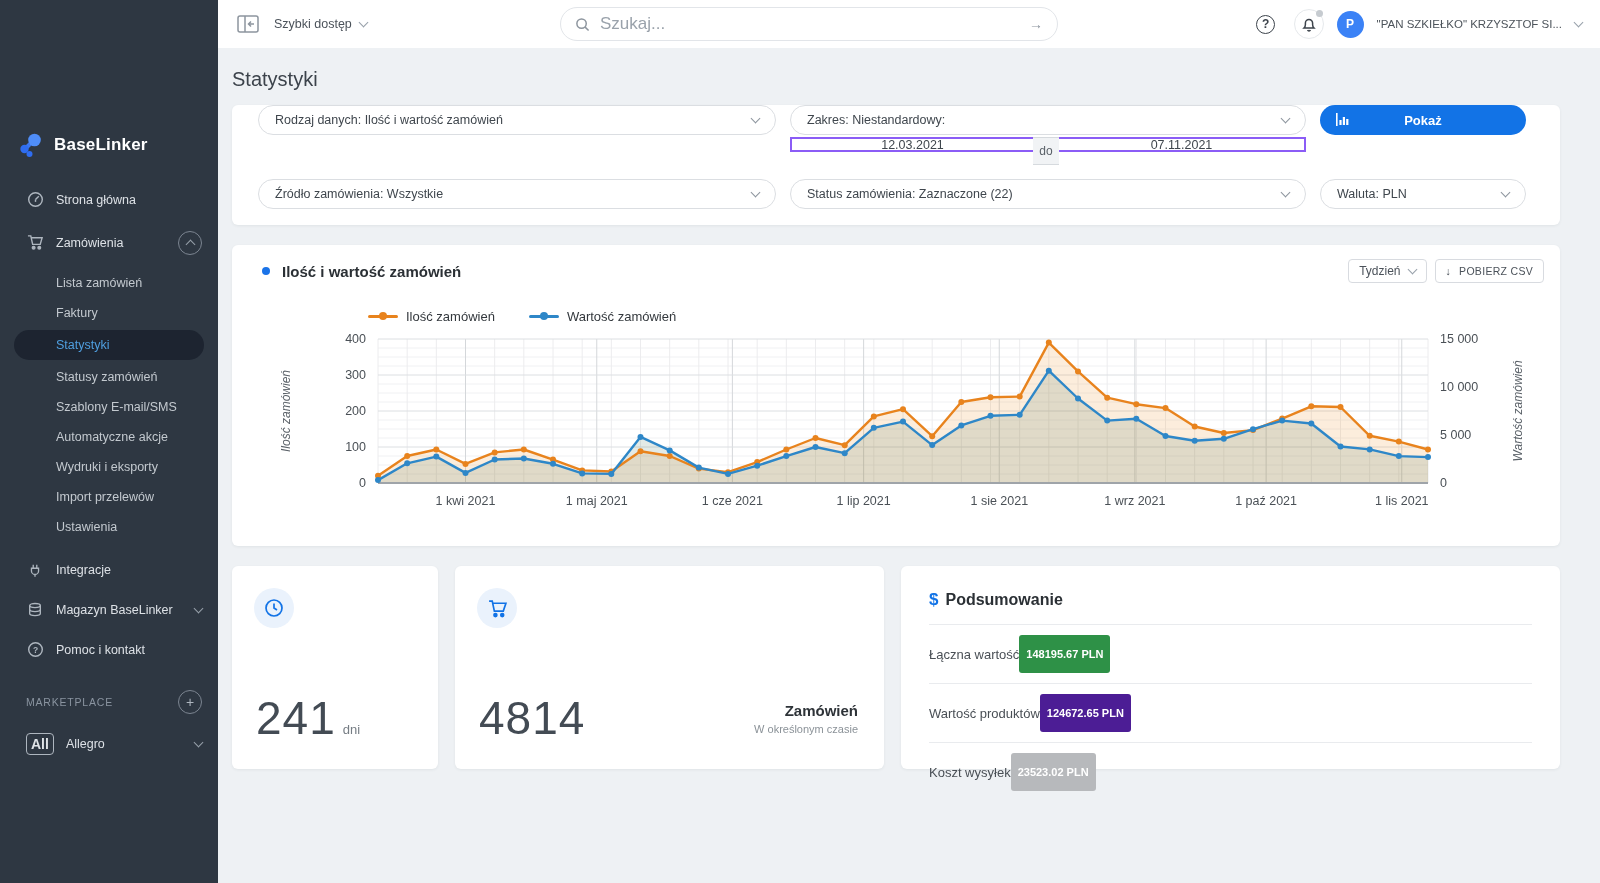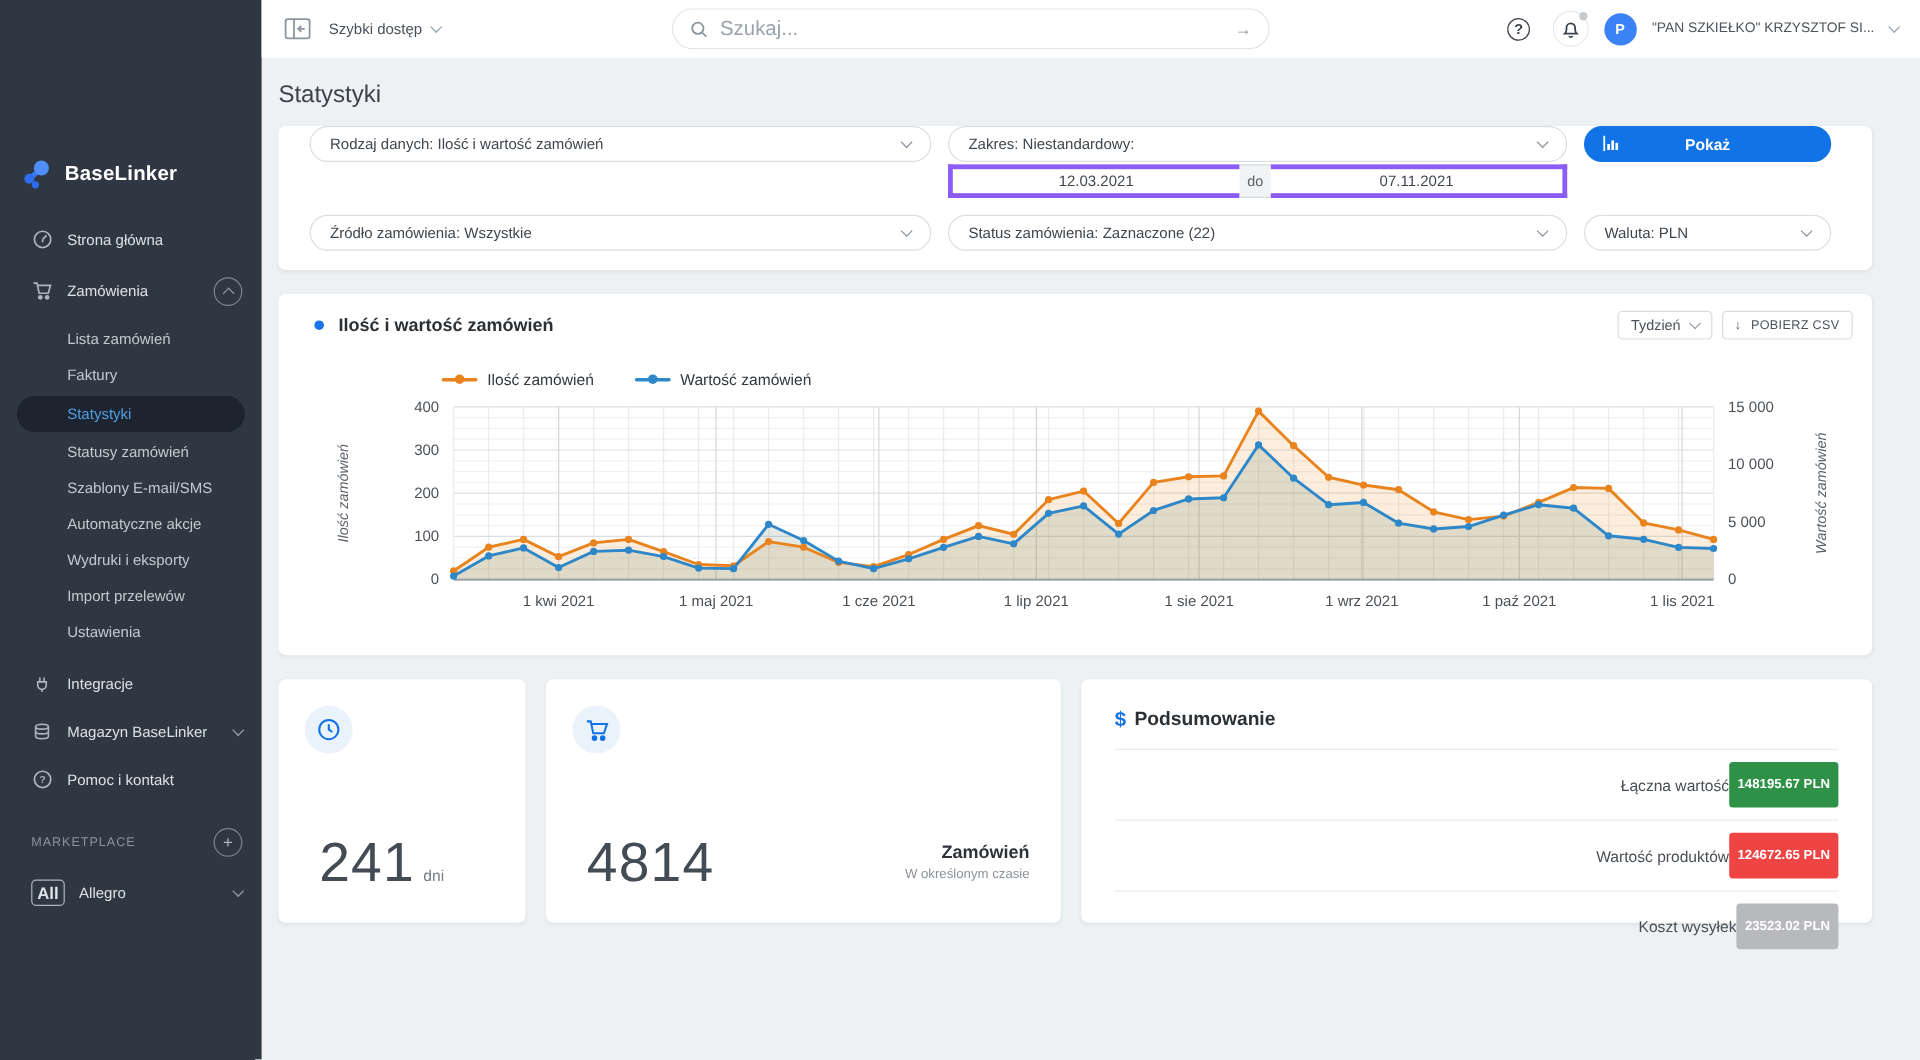--- a/index.html
+++ b/index.html
@@ -48,21 +48,21 @@
 
   .card { background:#fff; border-radius:6px; box-shadow:0 1px 3px rgba(40,50,60,.07); }
 
   
   .filter-card { padding:0 30px 16px 26px; display:grid; grid-template-columns:518px 516px 1fr; column-gap:14px; row-gap:14px; }
   .pill { height:30px; border:1px solid #dbdee2; border-radius:16px; background:#fff; display:flex; align-items:center; justify-content:space-between; padding:0 16px; font-size:12.5px; color:#3f464d; cursor:pointer; }
   .pill .chev { border-color:#8d959e; }
   .btn-primary { height:30px; border-radius:16px; background:#1273e6; color:#fff; font-size:13px; font-weight:bold; display:flex; align-items:center; justify-content:center; cursor:pointer; position:relative; width:206px; }
   .btn-primary .bicon { position:absolute; left:16px; top:8px; }
   .dates-row { grid-column:2; display:flex; margin-top:-12px; }
-  .date-input { height:28px; border:4px solid #8b5cf6; background:#fff; text-align:center; font-size:12.5px; color:#3f464d; font-family:inherit; outline:none; }
+  .date-input { height:15px; border:2px solid #8b5cf6; background:#fff; text-align:center; font-size:12.5px; color:#3f464d; font-family:inherit; outline:none; }
   .date-input.from { width:243px; border-right:none; }
   .date-input.to { width:247px; border-left:none; }
   .date-sep { width:26px; height:28px; background:#f1f3f5; border-top:1px solid #d6dade; border-bottom:1px solid #d6dade; font-size:12px; color:#5a6168; display:flex; align-items:center; justify-content:center; }
   .filters-spacer { grid-column:3; }
 
   
   .chart-card { margin-top:20px; padding:14px 16px 10px 16px; height:301px; position:relative; }
   .chart-head { display:flex; align-items:center; }
   .chart-dot { width:8px; height:8px; border-radius:50%; background:#1a73e8; margin:0 12px 0 14px; }
   .chart-title { font-size:15px; font-weight:bold; color:#2b3035; }
@@ -74,29 +74,29 @@
   .legend-line { position:relative; width:30px; height:3px; border-radius:2px; }
   .legend-line .dot { position:absolute; left:11px; top:-2.5px; width:8px; height:8px; border-radius:50%; }
 
   
   .cards-row { display:flex; gap:17px; margin-top:20px; }
   .stat-card { height:203px; position:relative; padding:22px; }
   .stat-card.days { width:206px; }
   .stat-card.orders { width:429px; }
   .stat-card.summary { width:659px; padding:24px 28px; }
   .icon-bubble { width:40px; height:40px; border-radius:50%; background:#eaf2fc; display:flex; align-items:center; justify-content:center; color:#1273e6; }
-  .big-num { position:absolute; left:34px; bottom:24px; font-size:46px; font-weight:300; color:#434b54; letter-spacing:1px; display:flex; align-items:baseline; }
+  .big-num { position:absolute; left:24px; bottom:24px; font-size:46px; font-weight:300; color:#434b54; letter-spacing:1px; display:flex; align-items:baseline; }
   .big-num .unit { font-size:13px; color:#767d84; font-weight:normal; margin-left:7px; letter-spacing:0; }
   .orders-right { position:absolute; right:26px; bottom:34px; text-align:right; }
   .orders-right .t1 { font-size:15px; font-weight:bold; color:#2e3338; }
   .orders-right .t2 { font-size:11px; color:#8b9298; margin-top:4px; }
   .sum-title { display:flex; align-items:center; gap:7px; font-size:16px; font-weight:bold; color:#2b3035; }
   .dollar { color:#1273e6; font-size:17px; font-weight:bold; }
   .sum-rows { margin-top:14px; }
-  .sum-row { display:flex; align-items:center; justify-content:flex-end; padding:10px 0; border-top:1px solid #e9ebee; }
+  .sum-row { display:flex; align-items:center; justify-content:flex-start; padding:10px 0; border-top:1px solid #e9ebee; }
   .sum-row .lbl { font-size:13px; color:#494f55; }
   .badge { color:#fff; font-size:11px; font-weight:bold; padding:13px 7px; border-radius:3px; }
 </style>
 </head>
 <body>
 
 <div class="app">
 
   <aside class="sidebar">
     <div class="logo-row">
@@ -508,21 +508,21 @@
             <span class="dollar">$</span>
             <span>Podsumowanie</span>
           </div>
           <div class="sum-rows" id="summary-rows">
               <div class="sum-row">
                 <span class="lbl">Łączna wartość</span>
                 <span class="badge" style="background: rgb(46, 145, 71);">148195.67 PLN</span>
               </div>
               <div class="sum-row">
                 <span class="lbl">Wartość produktów</span>
-                <span class="badge" style="background: #ef4444;">124672.65 PLN</span>
+                <span class="badge" style="background: #4c1d95;">124672.65 PLN</span>
               </div>
               <div class="sum-row">
                 <span class="lbl">Koszt wysyłek</span>
                 <span class="badge" style="background: rgb(183, 185, 188);">23523.02 PLN</span>
               </div>
             </div>
         </section>
       </div>
     </div>
   </div>

